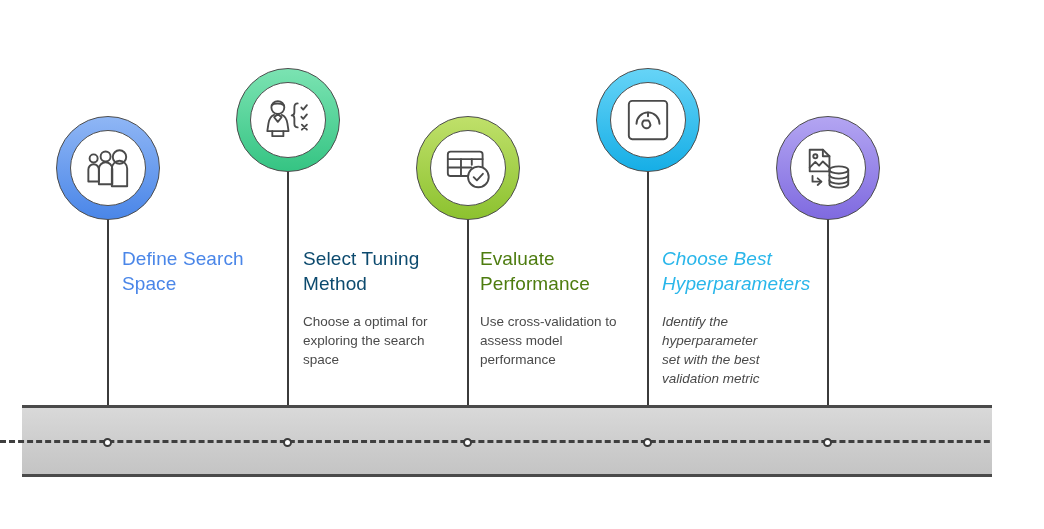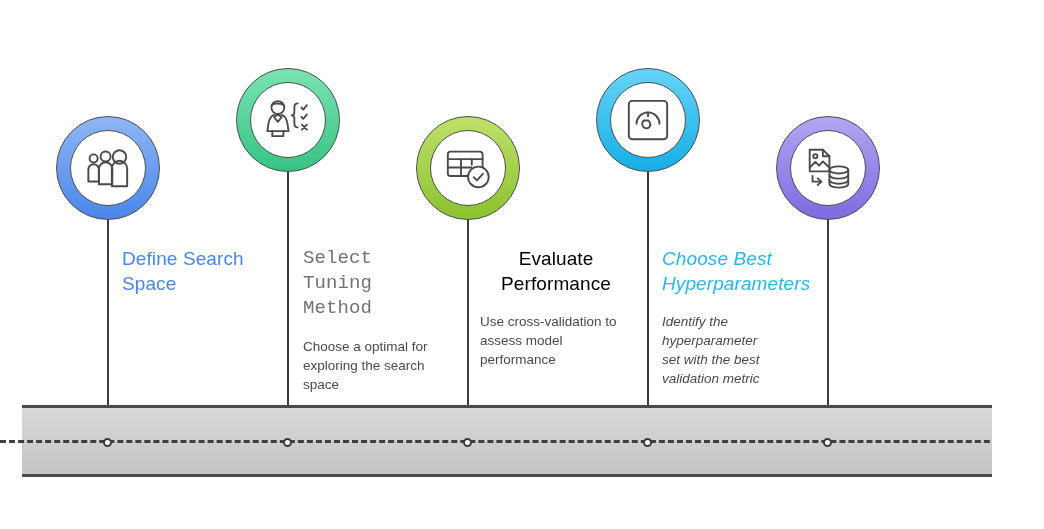--- a/index.html
+++ b/index.html
@@ -188,26 +188,26 @@
         <path d="M26 37.4c0 2.1 4.5 3.8 10 3.8s10-1.7 10-3.8"></path>
       </svg>
     </div>
   </div>
 
   <div class="col" style="left:122px; top:246px; width:140px;">
     <p class="col-title" style="color:#4a86e8;">Define Search Space</p>
   </div>
 
   <div class="col" style="left:303px; top:246px; width:140px;">
-    <p class="col-title" style="color:#737373;font-family:Liberation Mono, monospace;">Select Tuning Method</p>
+    <p class="col-title" style="color:#0c4a6e;">Select Tuning Method</p>
     <p class="col-desc">Choose a optimal for exploring the search space</p>
   </div>
 
   <div class="col" style="left:480px; top:246px; width:152px;">
-    <p class="col-title" style="color:#000000;text-align:center;">Evaluate Performance</p>
+    <p class="col-title" style="color:#4d7c0f;">Evaluate Performance</p>
     <p class="col-desc">Use cross-validation to assess model performance</p>
   </div>
 
   <div class="col" style="left:662px; top:246px; width:158px;font-style:italic;">
     <p class="col-title" style="color:#29b6ea;">Choose Best Hyperparameters</p>
     <p class="col-desc" style="width:110px;">Identify the hyperparameter set with the best validation metric</p>
   </div>
 
 
 </div>

